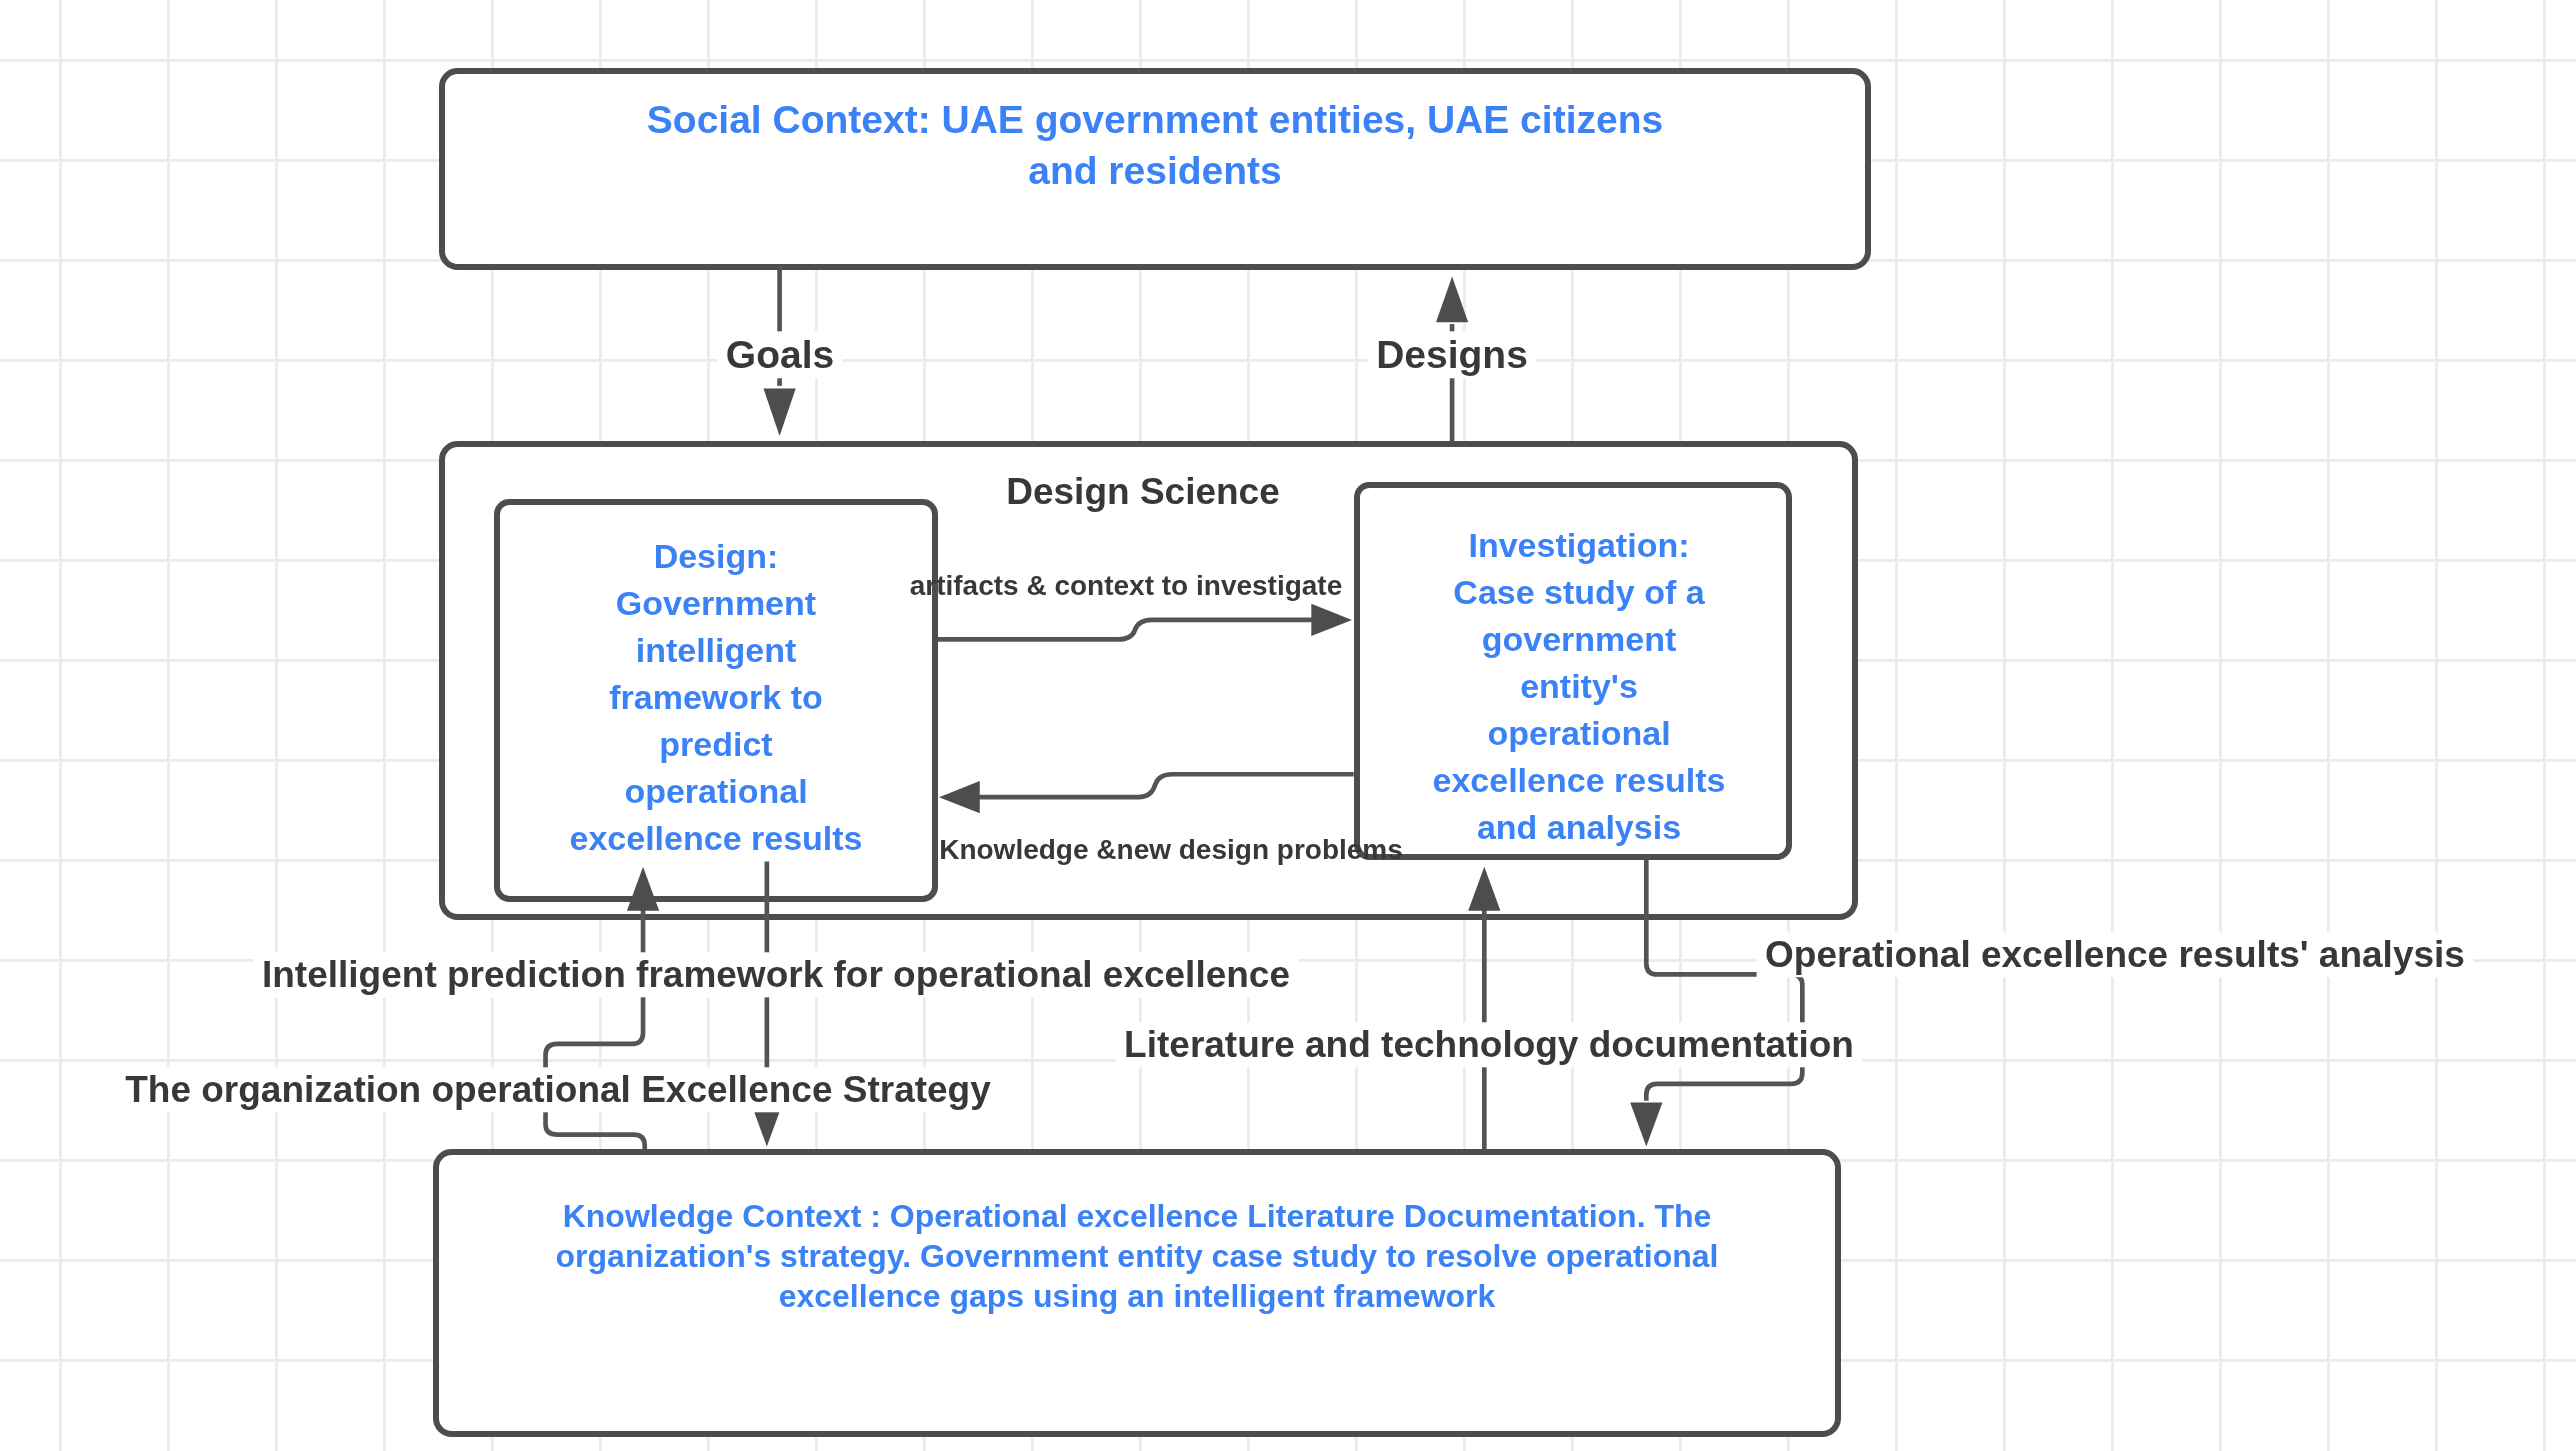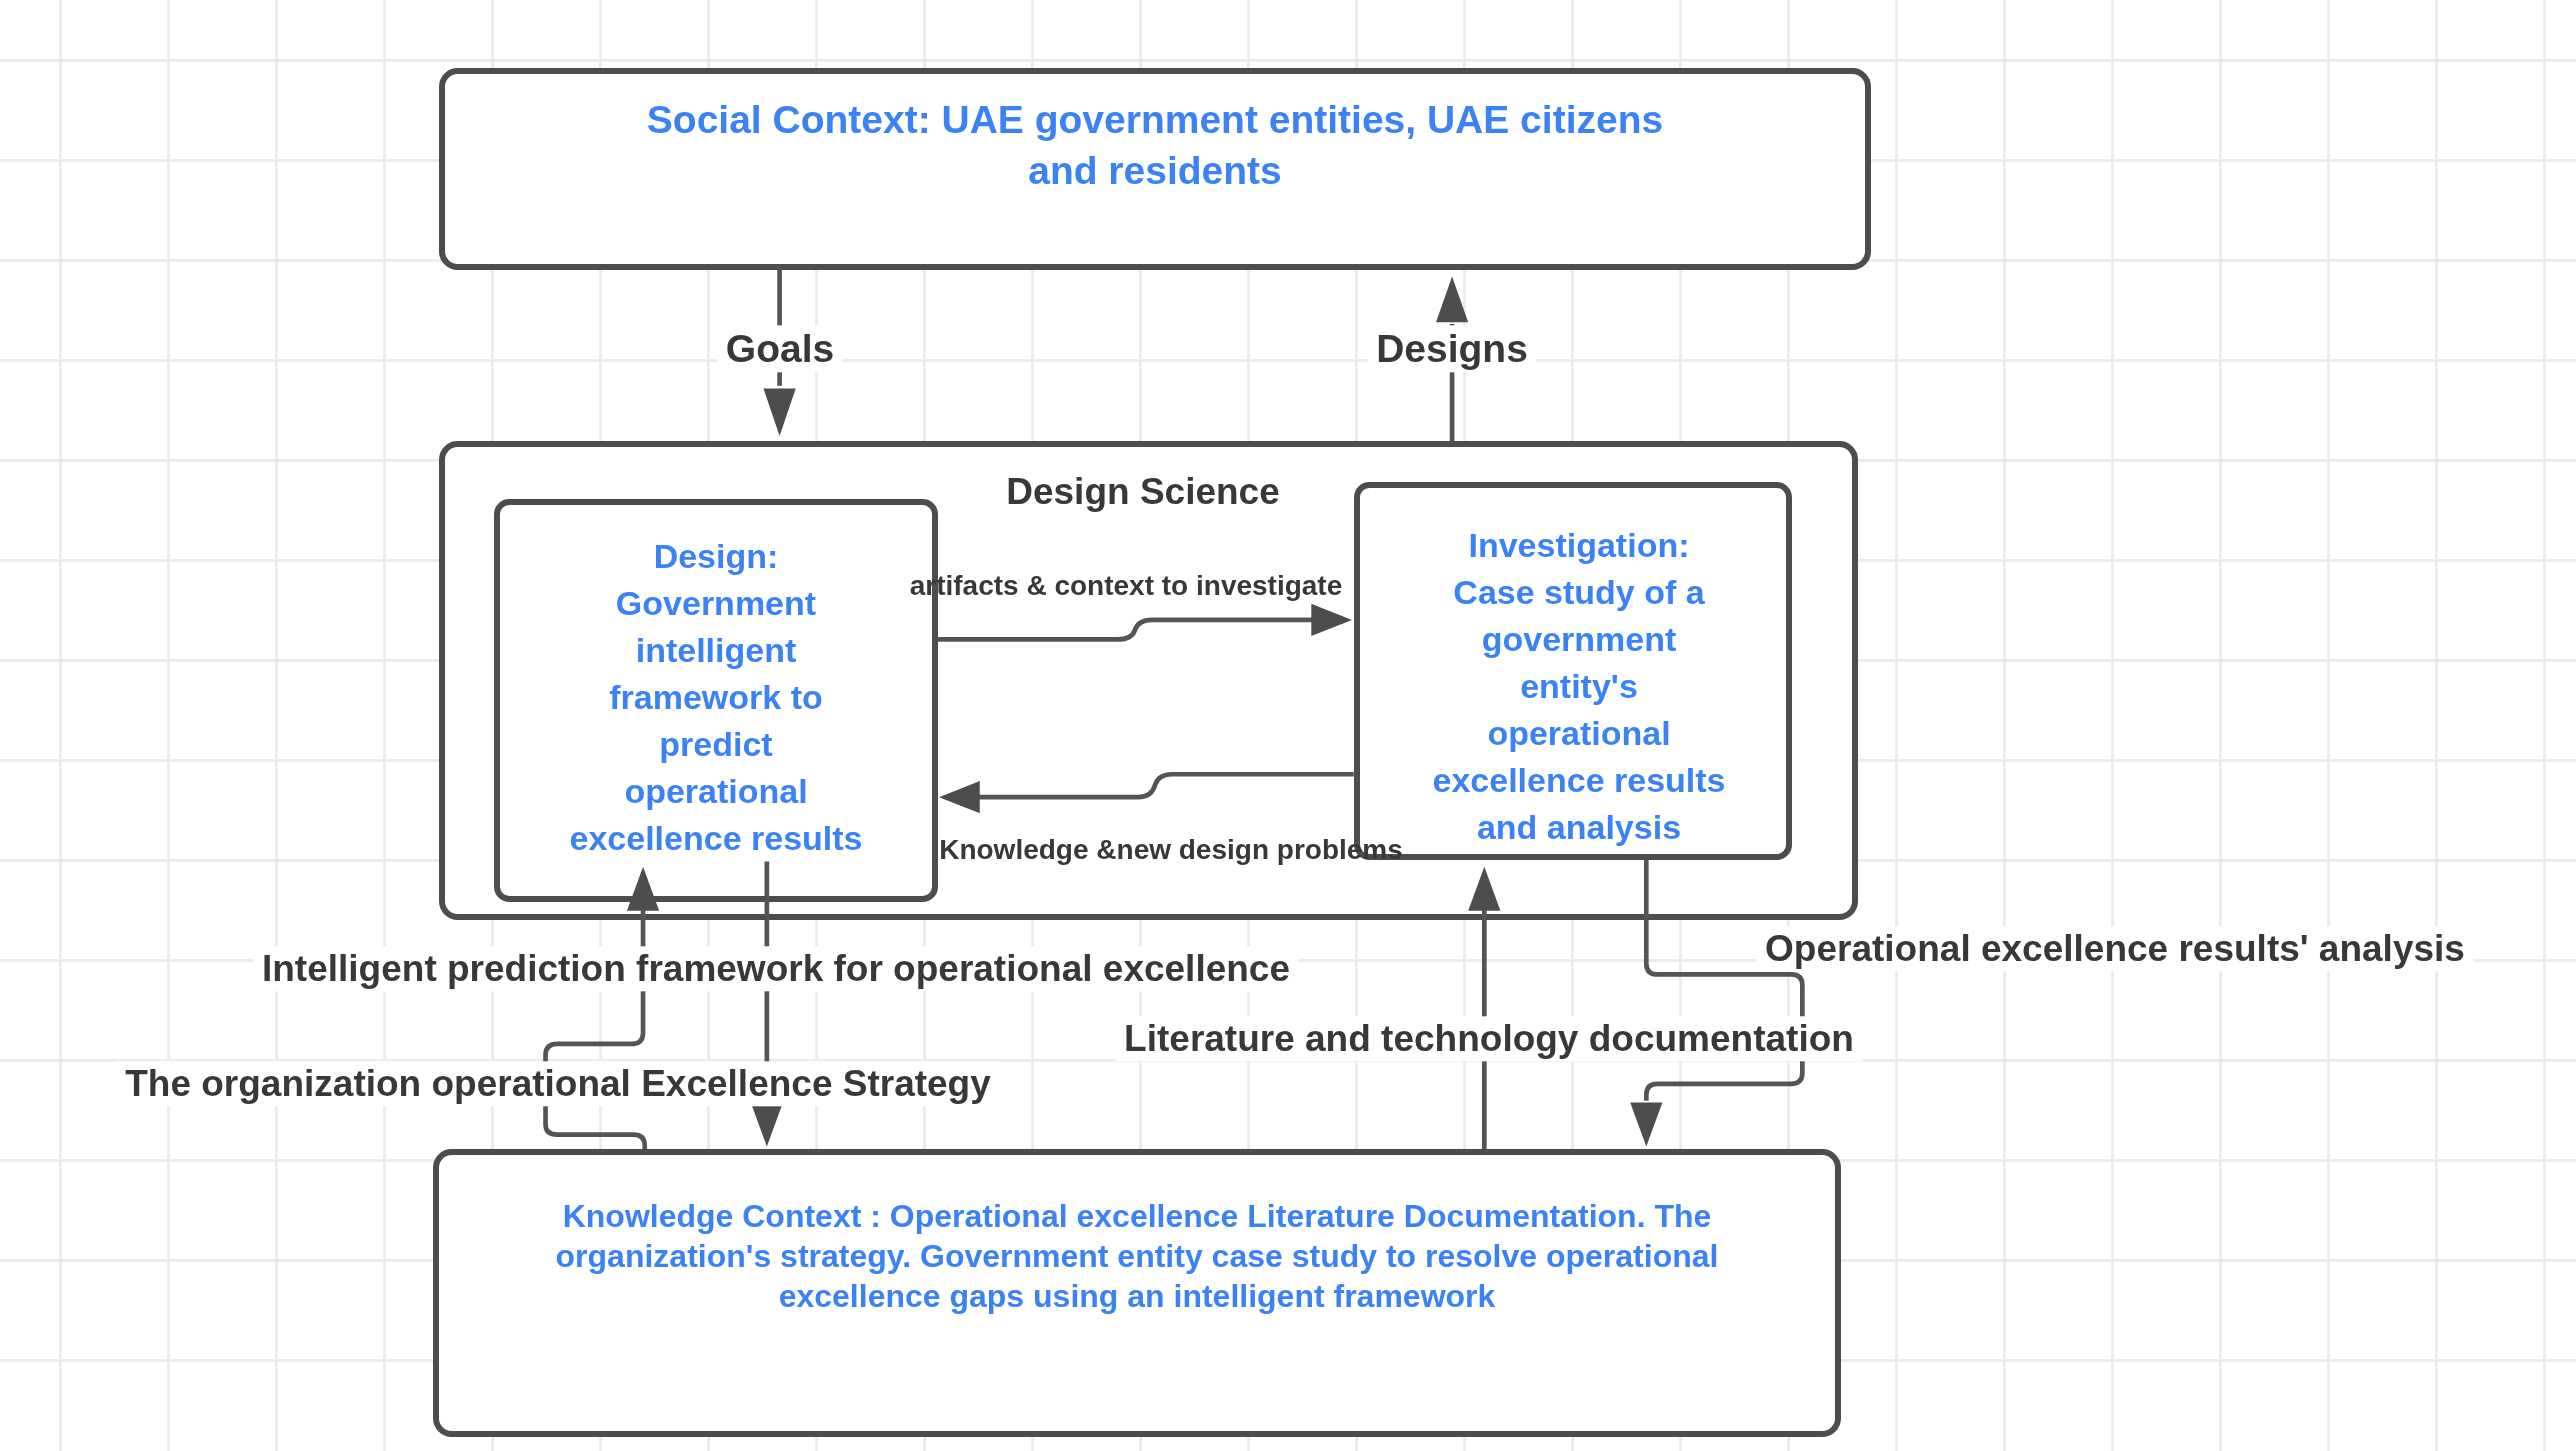--- a/index.html
+++ b/index.html
@@ -33,21 +33,21 @@
   }
   .edges-layer{position:absolute;left:0;top:0;pointer-events:none;}
   .lbl{
     position:absolute;
     transform:translate(-50%,-50%);
     font-weight:700;
     color:#383838;
     white-space:nowrap;
     text-align:center;
   }
-  .lbl.bg{background:#ffffff;padding:1.7px 8.5px;}
+  .lbl.bg{background:#ffffff;padding:1.7px 8.5px;margin-top:6px;}
   .lbl.big{font-size:37px;}
   .lbl.huge{font-size:39px;}
   .lbl.small{font-size:28px;}
 </style>
 </head>
 <body>
 
 <div id="canvas">
 
   <div class="node" style="left:439px;top:68px;width:1432px;height:202px;">

